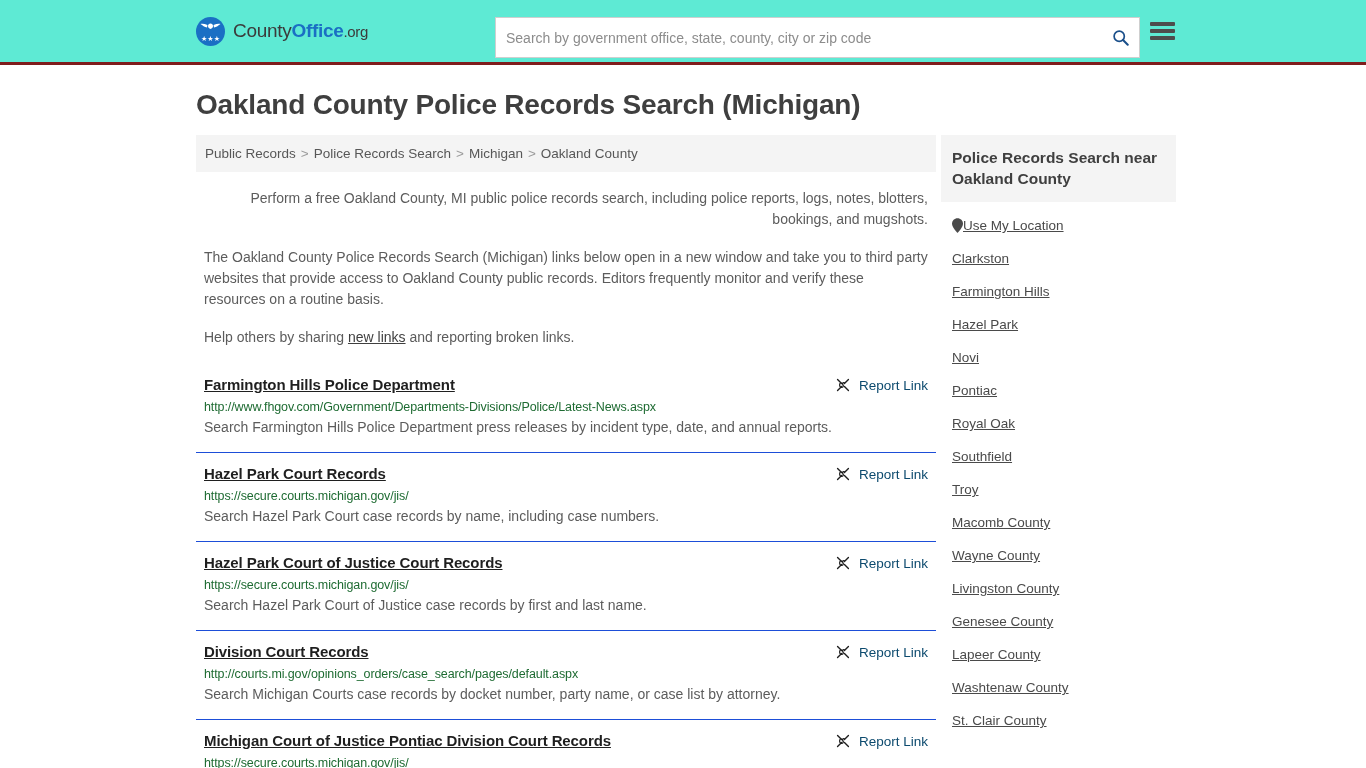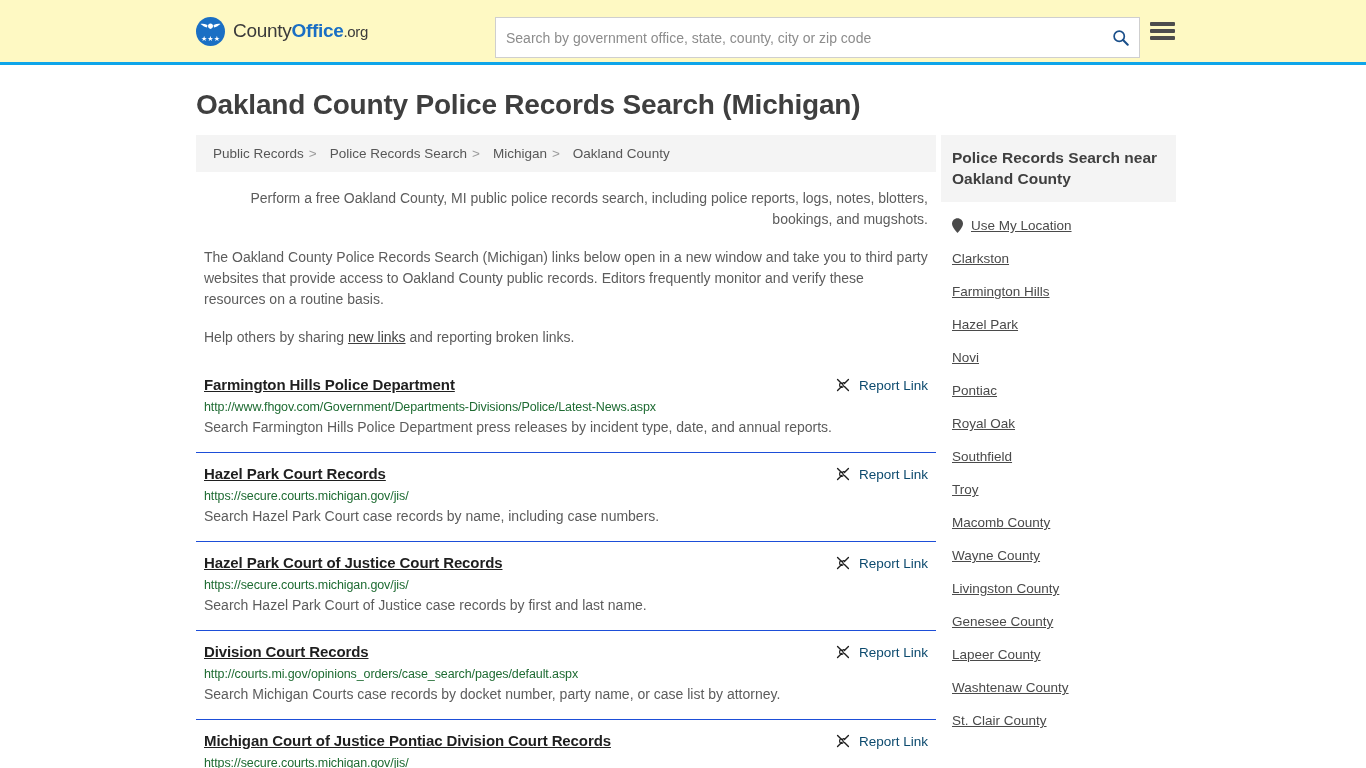--- a/index.html
+++ b/index.html
@@ -12,22 +12,22 @@
     overflow: hidden;
     background: #ffffff;
     font-family: "Liberation Sans", sans-serif;
     color: #4a4a4a;
   }
 
   
   .site-header {
     width: 100%;
     height: 65px;
-    background: #fef9c3;
-    border-bottom: 3px solid #0ea5e9;
+    background: #5eead4;
+    border-bottom: 3px solid #7f1d1d;
     display: flex;
     align-items: center;
     position: relative;
   }
   .logo-wrap {
     display: flex;
     align-items: center;
     margin-left: 196px;
     text-decoration: none;
     cursor: pointer;
@@ -148,21 +148,20 @@
   .breadcrumb {
     background: #f4f4f4;
     padding: 11px 9px;
     font-size: 13.5px;
     color: #575757;
   }
   .breadcrumb a {
     color: #575757;
     text-decoration: none;
     cursor: pointer;
-    margin-left: 8px;
   }
   .breadcrumb .sep {
     color: #9b9b9b;
     margin: 0 5px;
   }
 
   
   .intro p {
     font-size: 14px;
     line-height: 21px;
@@ -232,21 +231,21 @@
     font-size: 15.5px;
     font-weight: bold;
     color: #3f3f3f;
     line-height: 21px;
   }
   .side-list { padding: 0; margin: 0; list-style: none; }
   .side-item {
     padding: 9px 11px;
     display: flex;
     align-items: flex-start;
-    gap: 8px;
+    gap: 0;
   }
   .side-item:first-child { padding-top: 16px; }
   .side-item a {
     font-size: 13.5px;
     color: #4a4a4a;
     text-decoration: underline;
     cursor: pointer;
   }
   .pin-icon {
     width: 11px;

